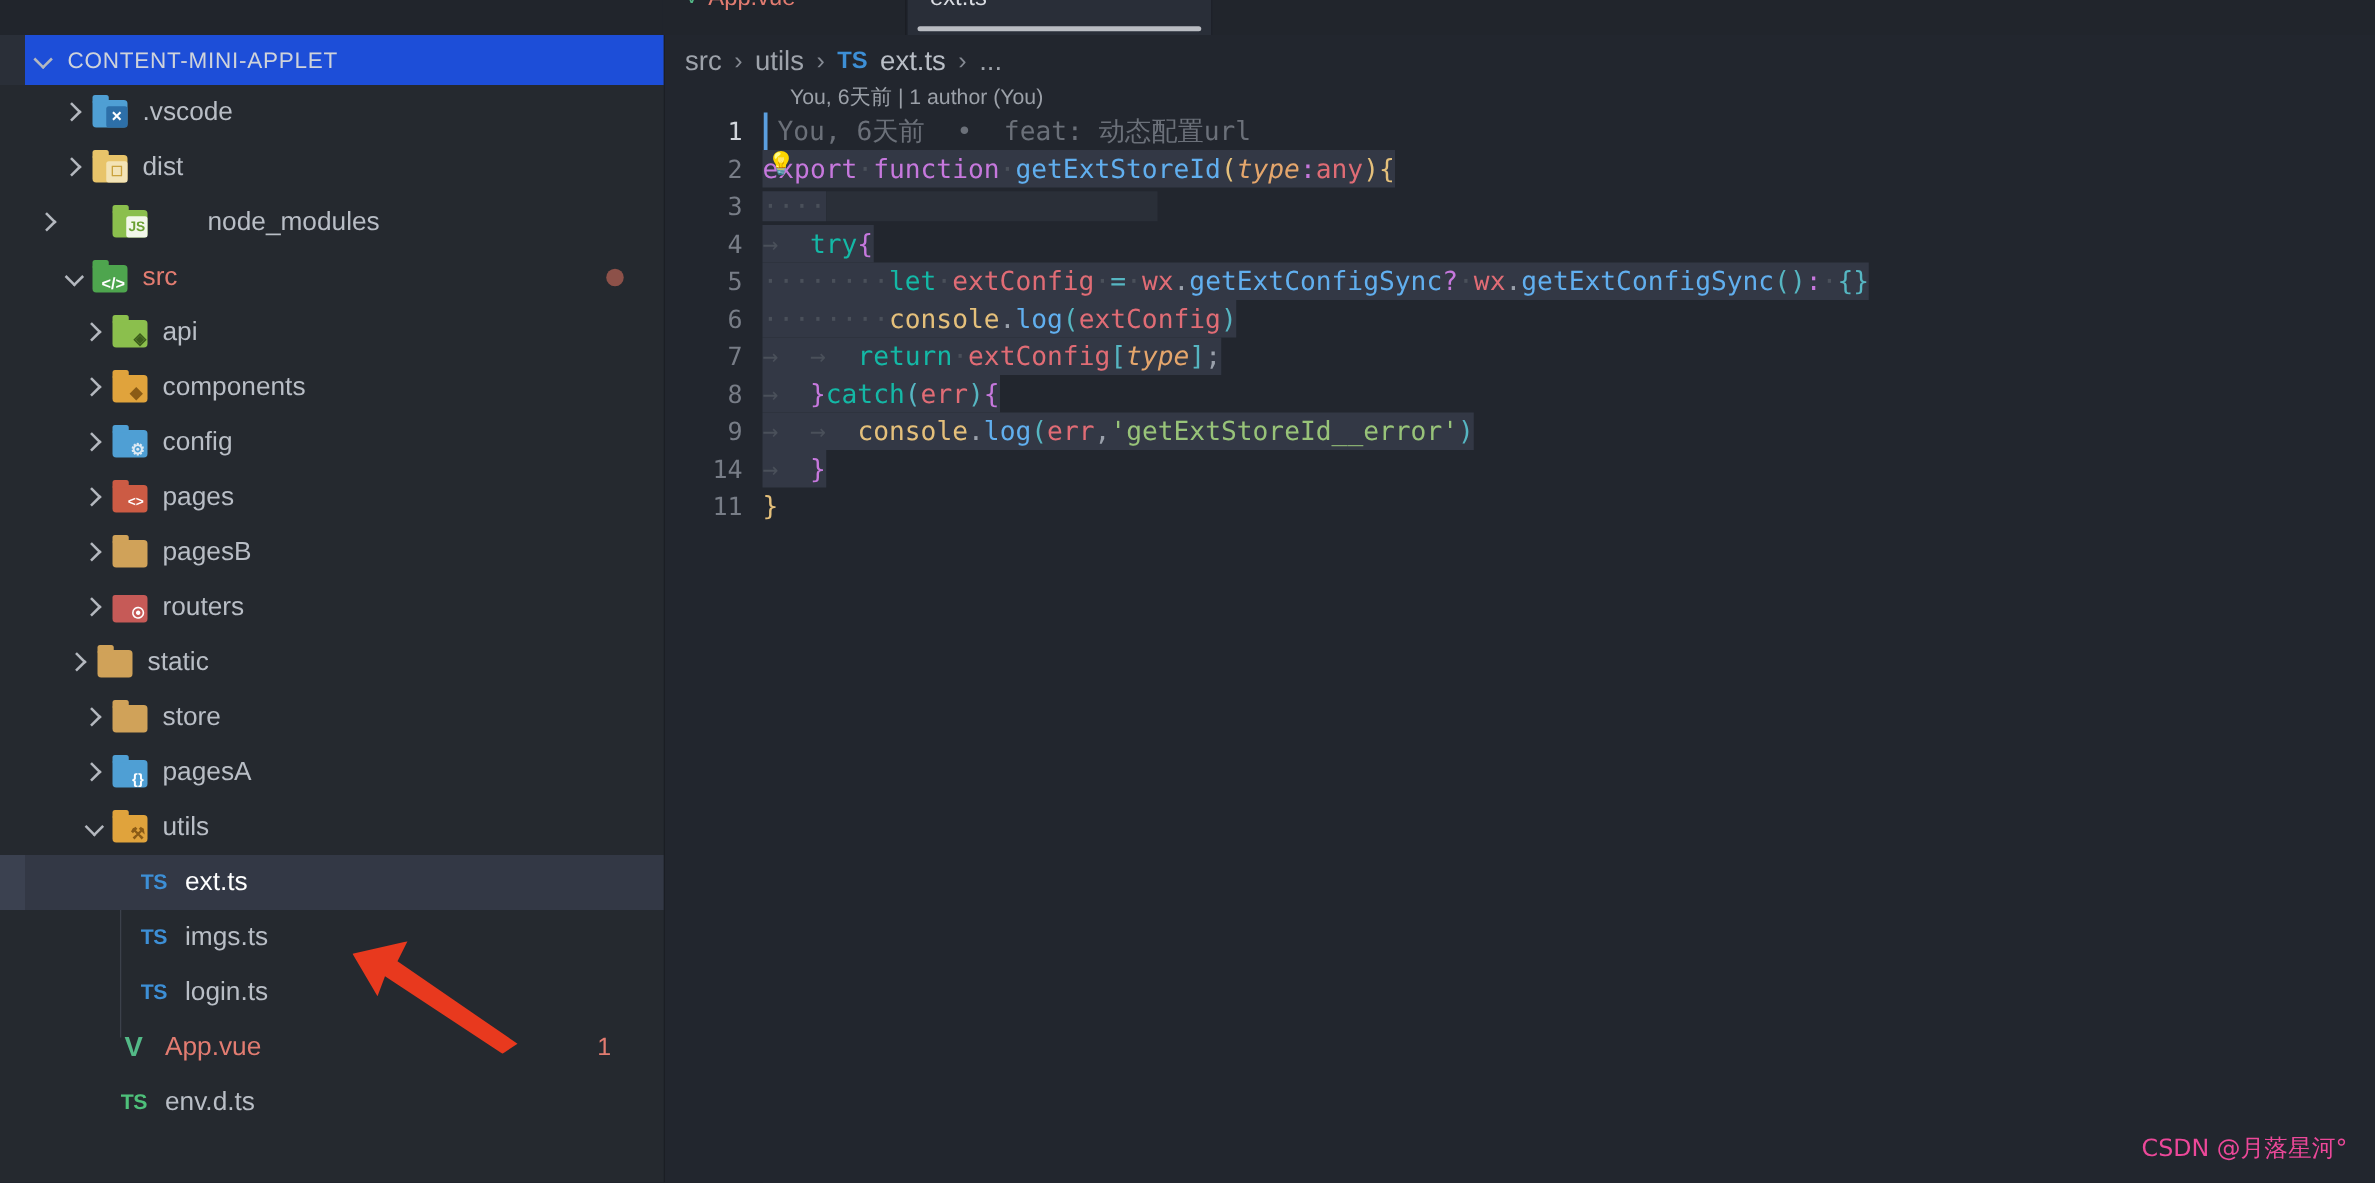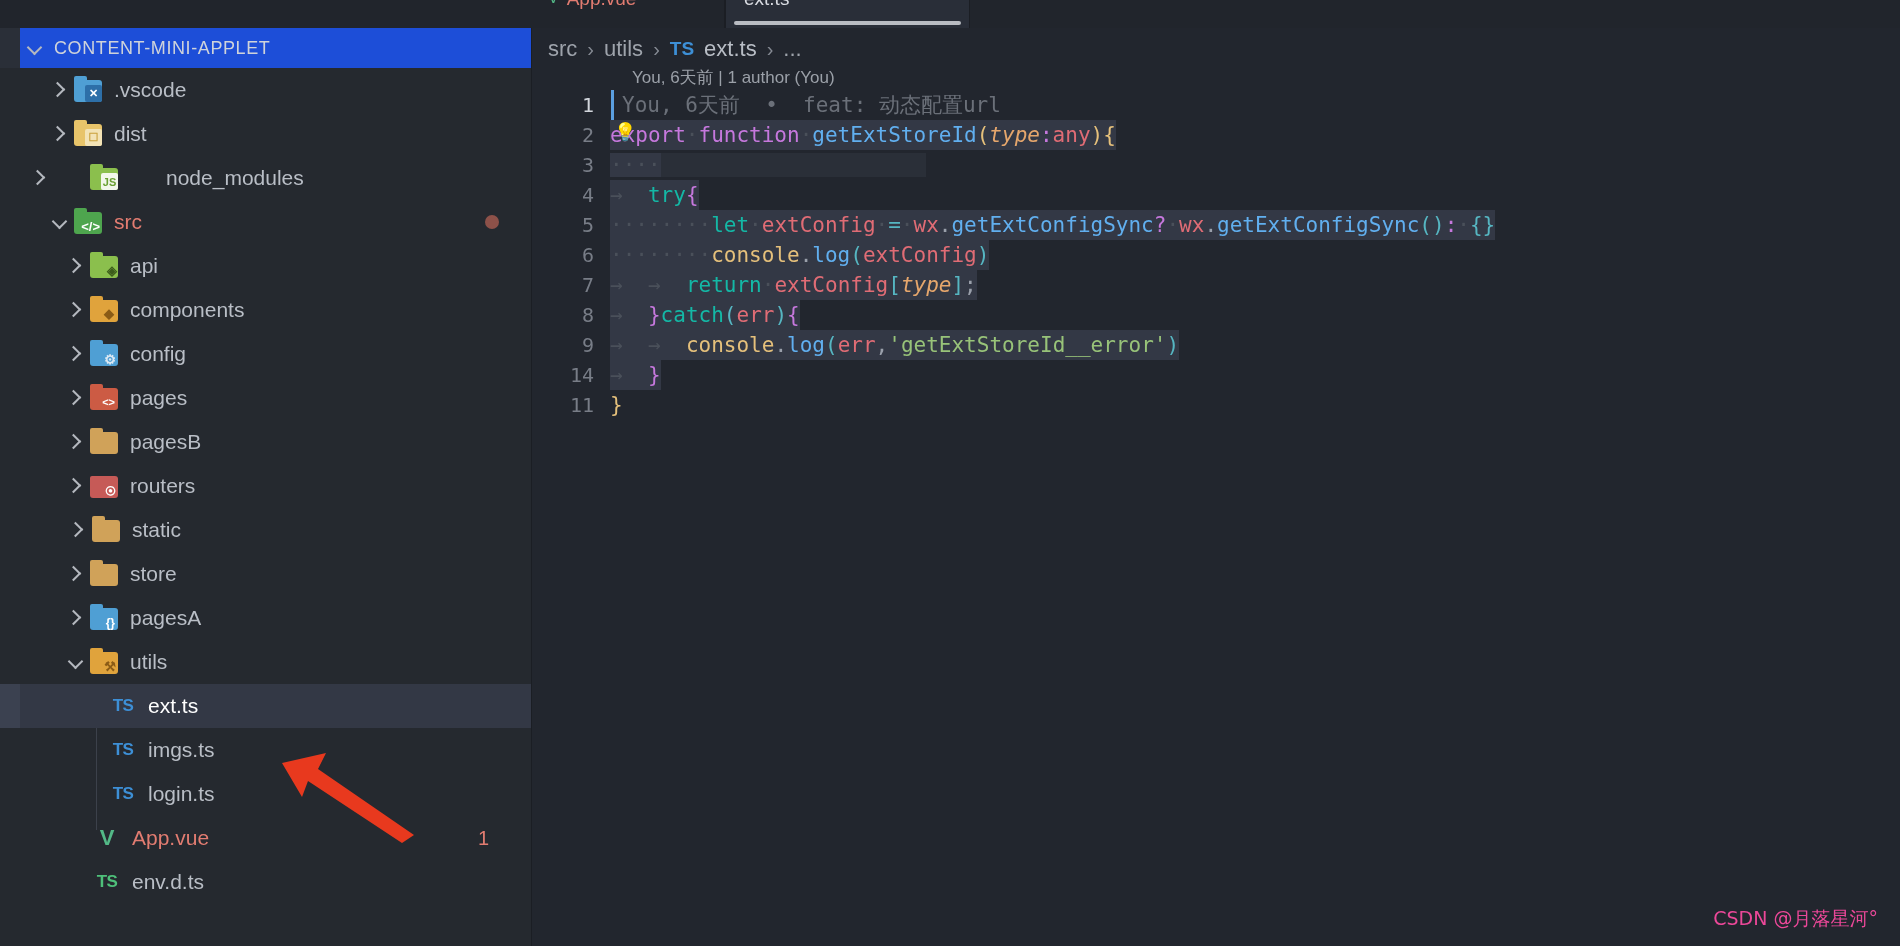--- a/index.html
+++ b/index.html
@@ -426,21 +426,21 @@
               <span class="chev right"></span>
             </span>
           <span class="ficon">
             <span class="fold" style="background:#c65a57;">
                 <span class="glyph" style="right:2px;bottom:1px;color:#fff;font-size:11px;">⦿</span>
               </span>
           </span>
           <span class="label">routers</span>
         </div>
 
-        <div class="row" style="padding-left:64px;">
+        <div class="row" style="padding-left:50px;">
           <span class="twist">
               <span class="chev right"></span>
             </span>
           <span class="ficon">
               <span class="fold tan"></span>
             </span>
           <span class="label">static</span>
         </div>
 
         <div class="row" style="padding-left:62px;">

